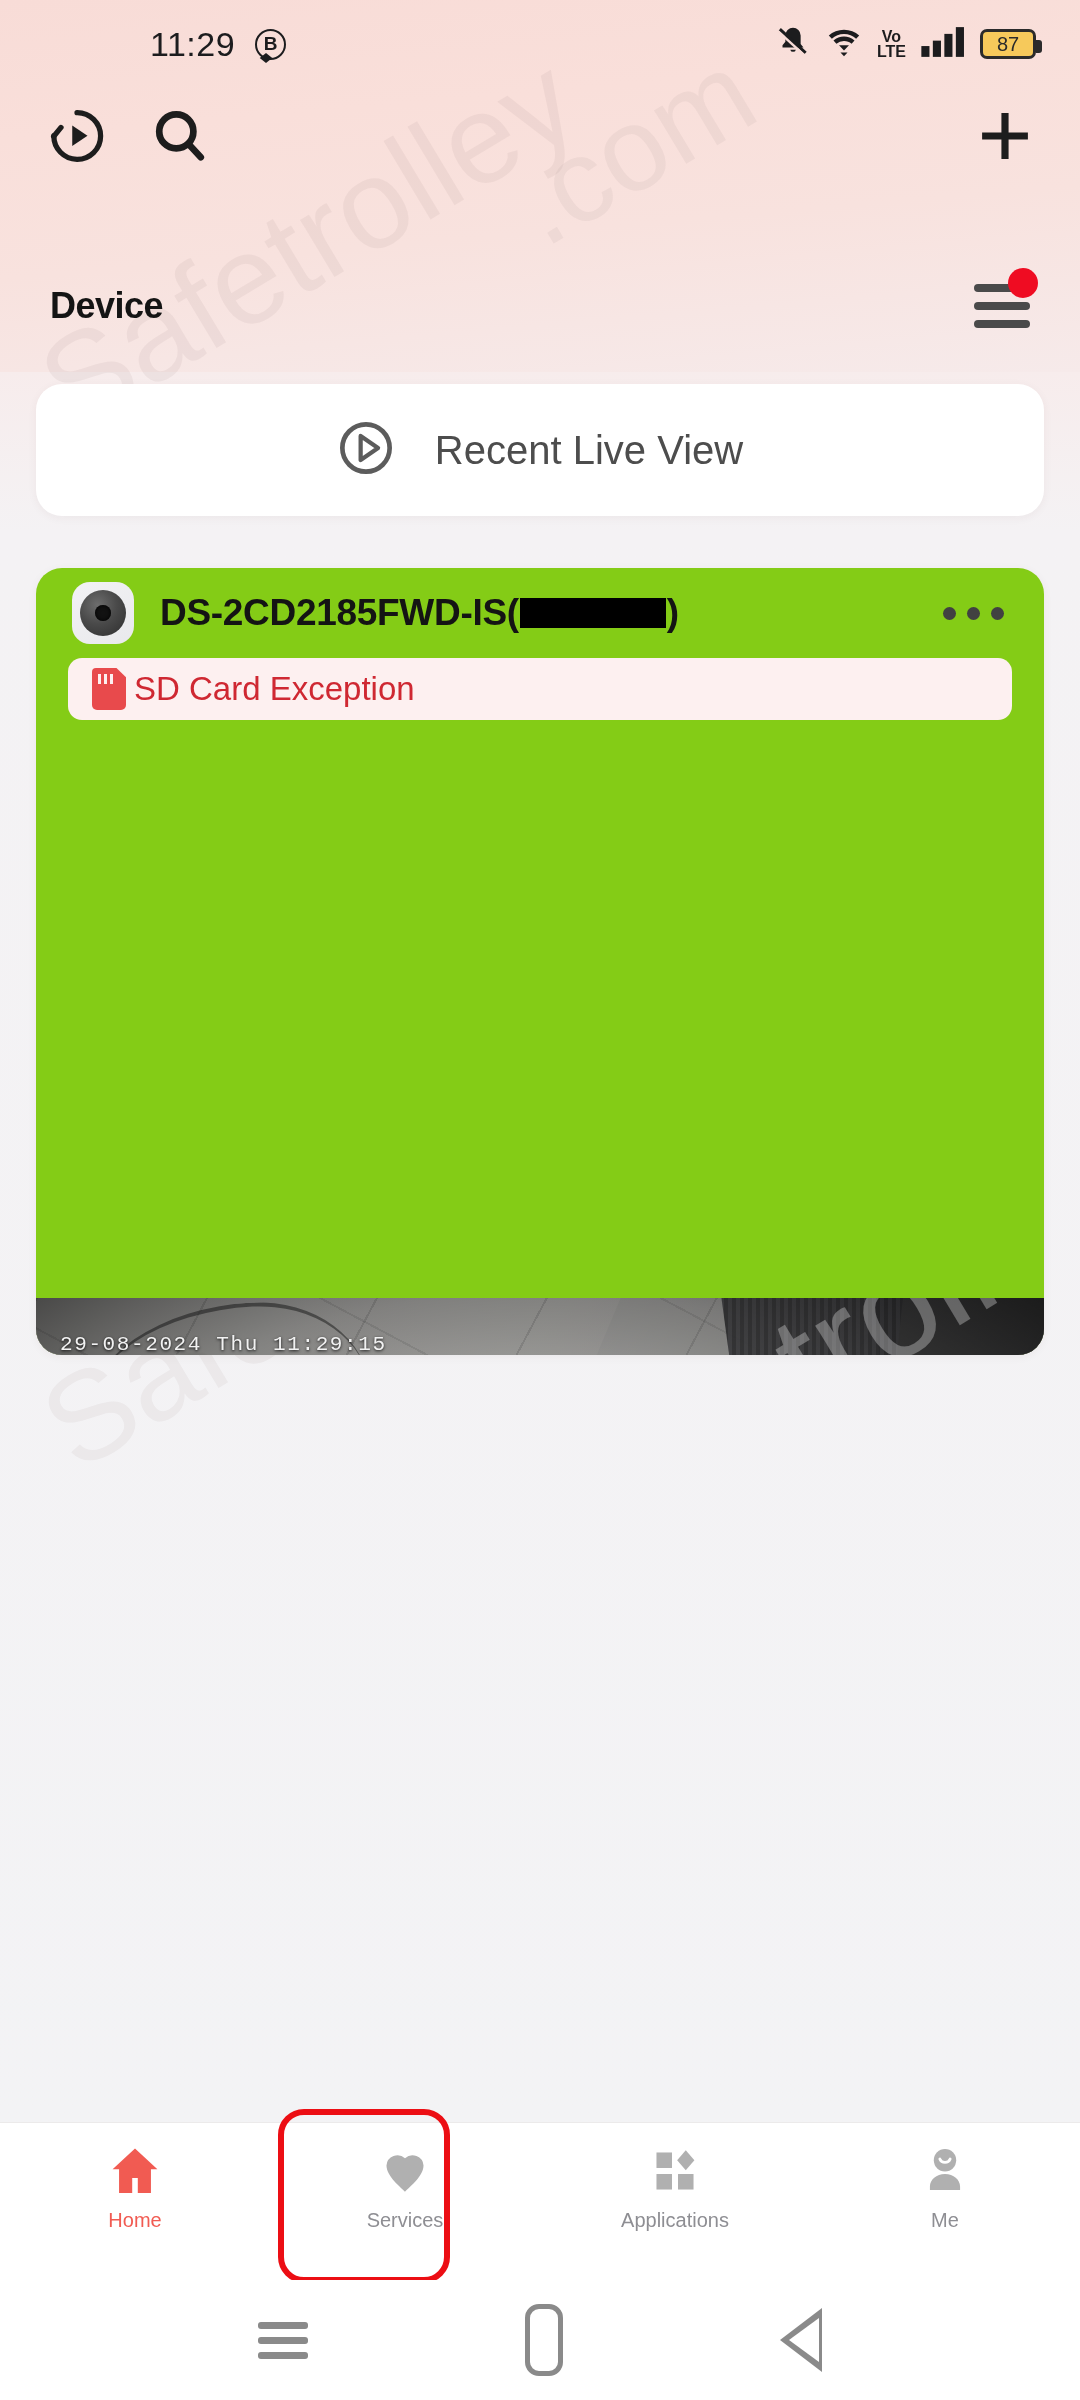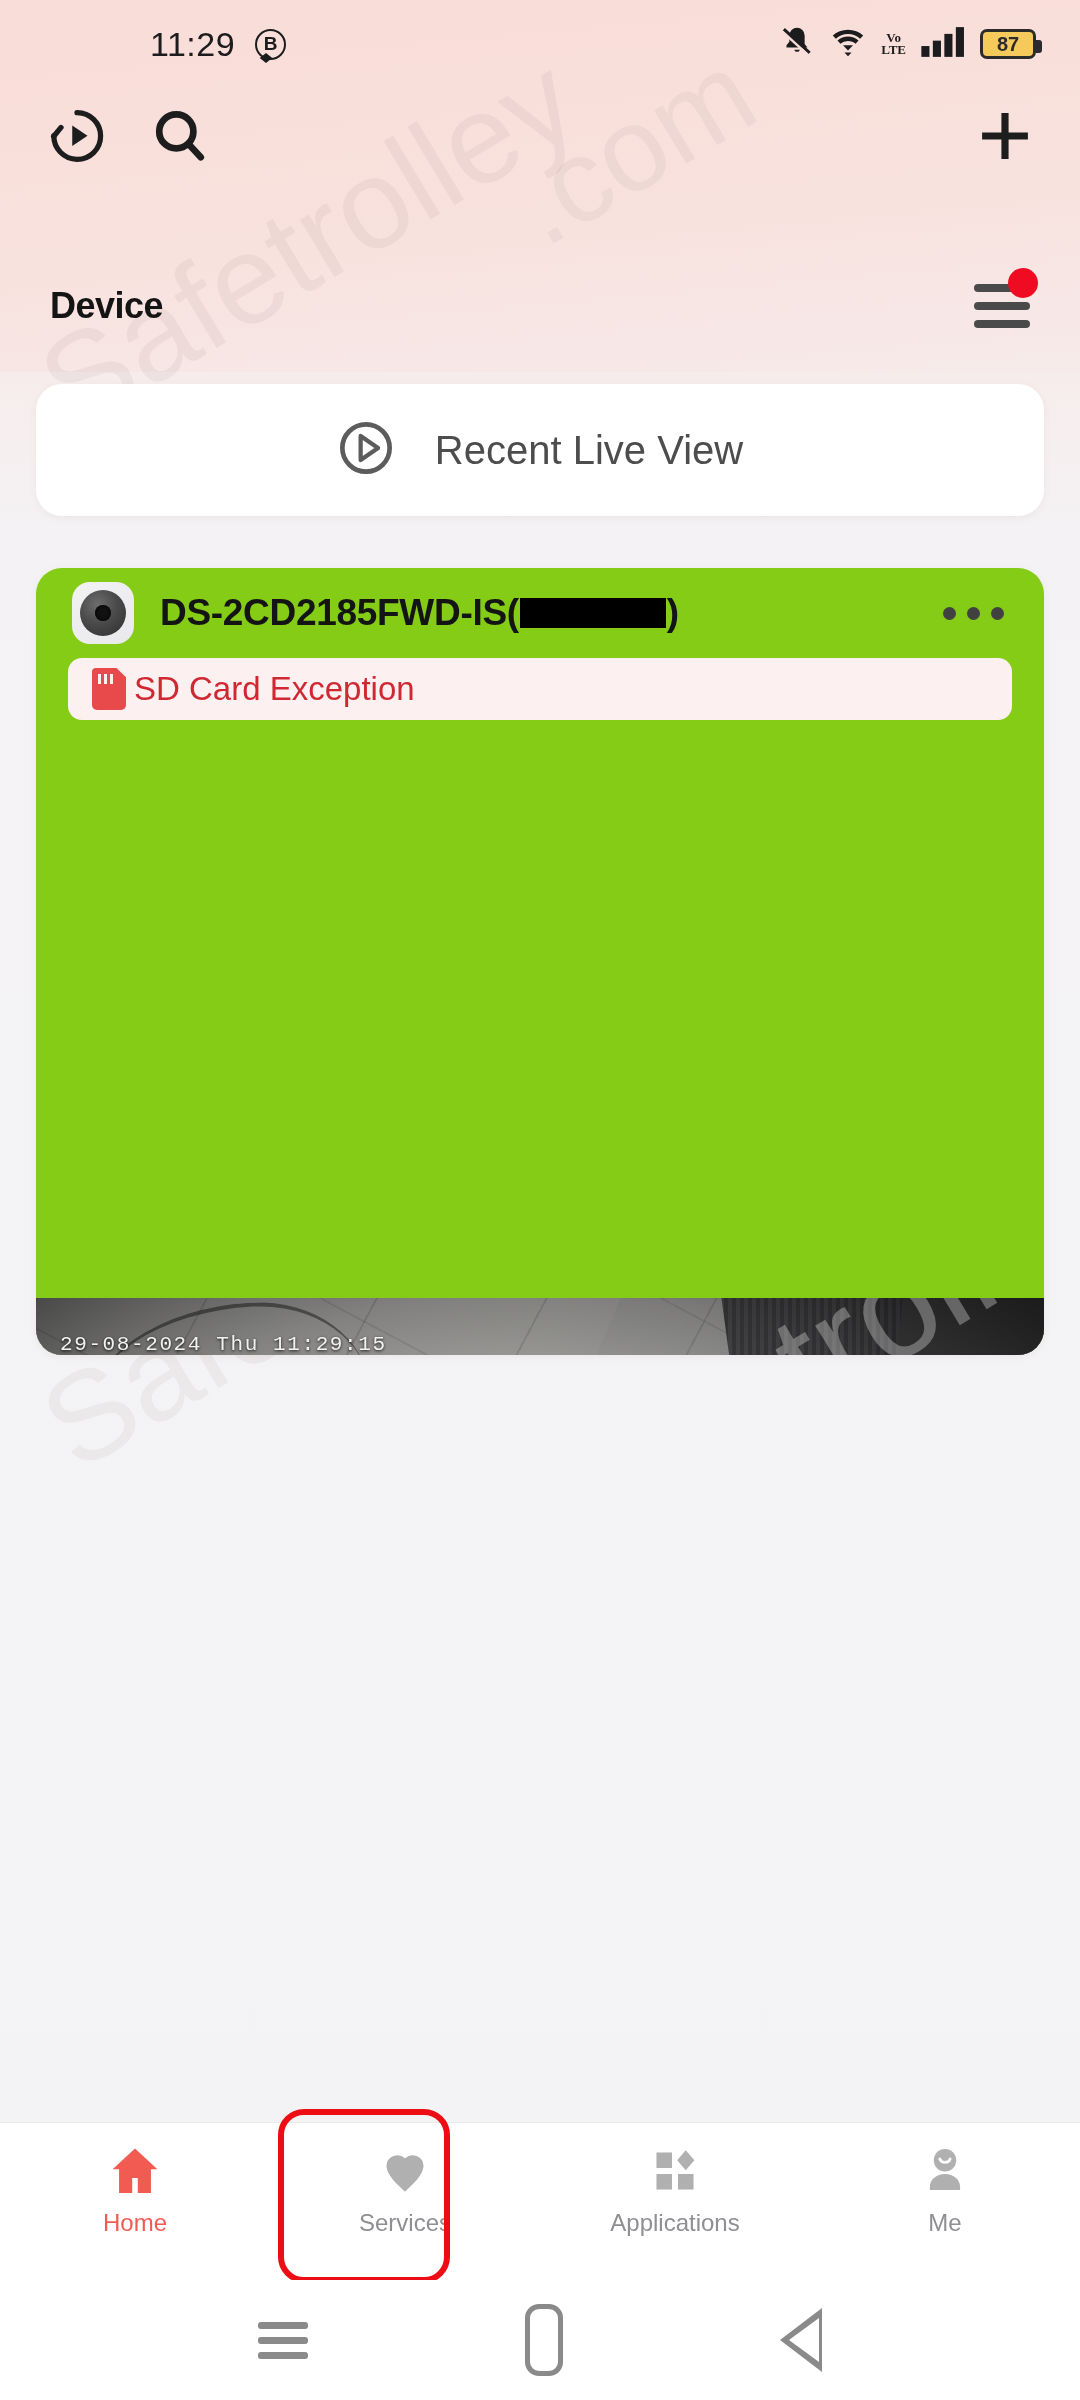--- a/index.html
+++ b/index.html
@@ -36,31 +36,31 @@
     display:flex; align-items:center; justify-content:center;
     position:relative;
   }
   .b-badge::after{
     content:""; position:absolute; bottom:-4px; left:5px;
     width:8px; height:8px; background:#1c1c1e;
     transform:rotate(45deg) skew(-6deg,-6deg);
   }
   .sb-right { display:flex; align-items:center; gap:14px; }
   .sb-ico { display:block; }
-  .volte { font-size:13px; line-height:0.95; font-weight:700; color:#1c1c1e; text-align:center;font-family:Liberation Serif, serif; }
+  .volte { font-size:16px; line-height:0.95; font-weight:700; color:#1c1c1e; text-align:center; }
   .batt {
     width:56px; height:30px; border:3px solid #2b2b2b; border-radius:7px;
     position:relative; display:flex; align-items:center; justify-content:center;
     background:#f6c95b;
   }
   .batt::after{
     content:""; position:absolute; right:-9px; top:8px; width:6px; height:13px;
     background:#2b2b2b; border-radius:0 3px 3px 0;
   }
-  .batt span { font-size:20px; font-weight:700; color:#2b2b2b; }
+  .batt span { font-size:20px; font-weight:400; color:#2b2b2b; }
 
   
   .app-toolbar {
     position:absolute; top:92px; left:0; width:1080px; height:92px;
     display:flex; align-items:center; padding:0 44px 0 46px;
   }
   .tb-left { display:flex; align-items:center; gap:42px; }
   .tb-spacer { flex:1; }
 
   
@@ -219,21 +219,21 @@
   .tabbar {
     position:absolute; left:0; bottom:120px; width:1080px; height:158px;
     background:#ffffff; display:flex; align-items:flex-start;
     border-top:1px solid #eceaea;
   }
   .tab {
     flex:1; height:158px; display:flex; flex-direction:column;
     align-items:center; justify-content:flex-start; padding-top:18px; gap:8px;
     position:relative;
   }
-  .tab-label { font-size:24px; color:#8e8e93; }
+  .tab-label { font-size:20px; color:#8e8e93; }
   .tab.active .tab-label { color:#f15b52; }
   .tab-ico { height:60px; display:flex; align-items:center; justify-content:center; }
   .highlight-box {
     position:absolute; left:8px; top:-14px; width:172px; height:174px;
     border:6px solid #ec0e14; border-radius:26px; pointer-events:none;
   }
 
   
   .sysnav {
     position:absolute; left:0; bottom:0; width:1080px; height:120px;

